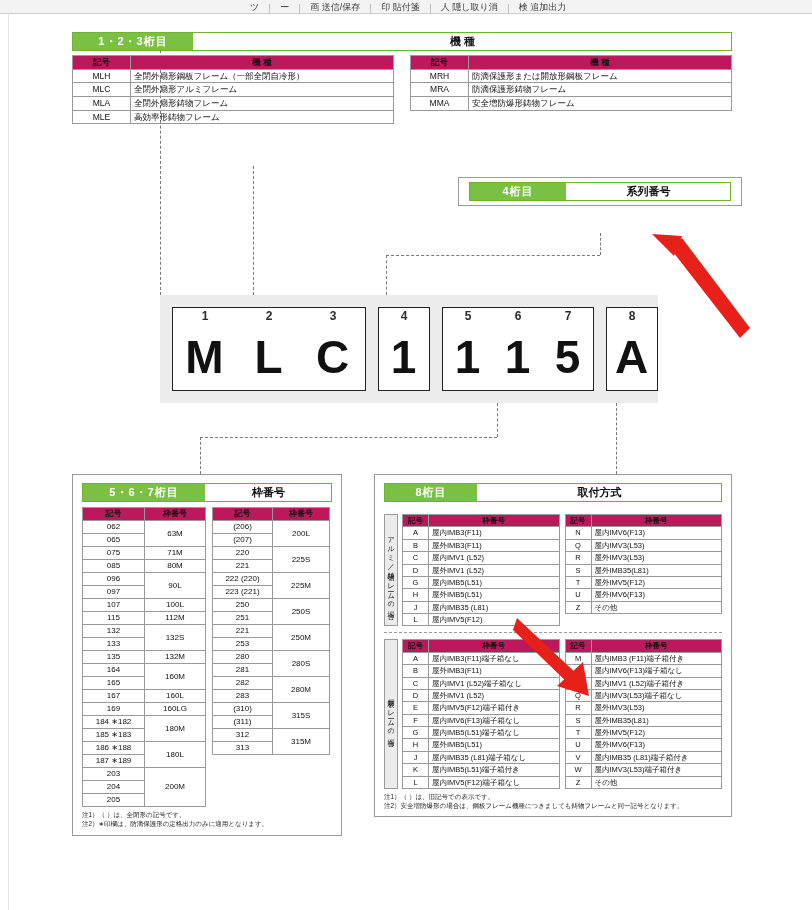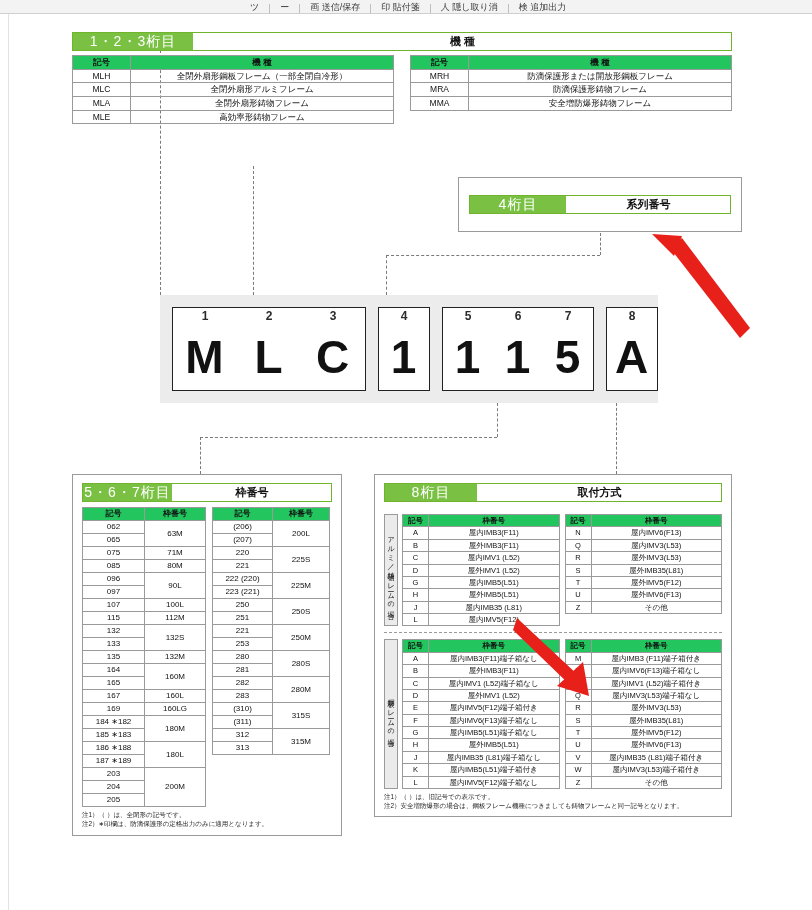--- a/index.html
+++ b/index.html
@@ -31,48 +31,48 @@
     background:#fff;
   }
   .page-border-left { position:absolute; left:8px; top:0; width:1px; height:896px; background:#e2e2e2; }
 
   
   .secbar {
     display:flex; align-items:stretch; height:19px;
     border:1px solid #6fb42c; background:#fff;
   }
   .secbar .tag {
-    background:#7ac143; color:#fff; font-weight:normal; font-size:14px;
+    background:#7ac143; color:#fff; font-weight:bold; font-size:11px;
     display:flex; align-items:center; justify-content:center;
     letter-spacing:1px;
   }
   .secbar .ttl {
     flex:1; display:flex; align-items:center; justify-content:center;
     font-weight:bold; font-size:11px; color:#111;
     border-left:1px solid #fff;
   }
 
   table.g { border-collapse:collapse; width:100%; }
   table.g th, table.g td {
     border:1px solid #9a9a9a; padding:1px 3px; font-size:8.5px;
     line-height:1.25; height:13px;
   }
-  table.g th { background:#22c55e; text-align:center; font-weight:bold; }
+  table.g th { background:#be185d; text-align:center; font-weight:bold; }
   table.g td.c { text-align:center; }
-  table.g td.l { text-align:center; }
+  table.g td.l { text-align:left; }
 
   
   #blk123 { position:absolute; left:72px; top:18px; width:660px; }
   #blk123 .tables { display:flex; gap:16px; margin-top:4px; }
   #blk123 .tables > div { width:322px; }
   #blk123 .col-sym { width:58px; }
 
   
   #blk4 { position:absolute; left:458px; top:163px; width:284px;
-          border:1px solid #9a9a9a; background:#fff; padding:17px 10px; }
+          border:1px solid #9a9a9a; background:#fff; padding:4px 10px; }
 
   
   #codebox {
     position:absolute; left:160px; top:281px; width:498px; height:108px;
     background:#ececec;
   }
   .codecell {
     position:absolute; background:#fff; border:1px solid #222;
     display:flex; flex-direction:column;
   }
@@ -252,21 +252,21 @@
     </div>
 
     <div class="codecell" style="left:446px; top:12px; width:52px; height:84px;">
       <div class="num">8</div>
       <div class="ch">A</div>
     </div>
   </div>
 
   <div id="blk567">
     <div class="secbar hdr">
-      <div class="tag" style="width:89px;">5・6・7桁目</div>
+      <div class="tag" style="width:122px;">5・6・7桁目</div>
       <div class="ttl">枠番号</div>
     </div>
     <div class="dual">
       <table class="g" style="width:124px;">
         <tbody>
             <tr>
           <th style="width:62px;">記号</th>
           <th>枠番号</th>
         </tr>
         <tr>

